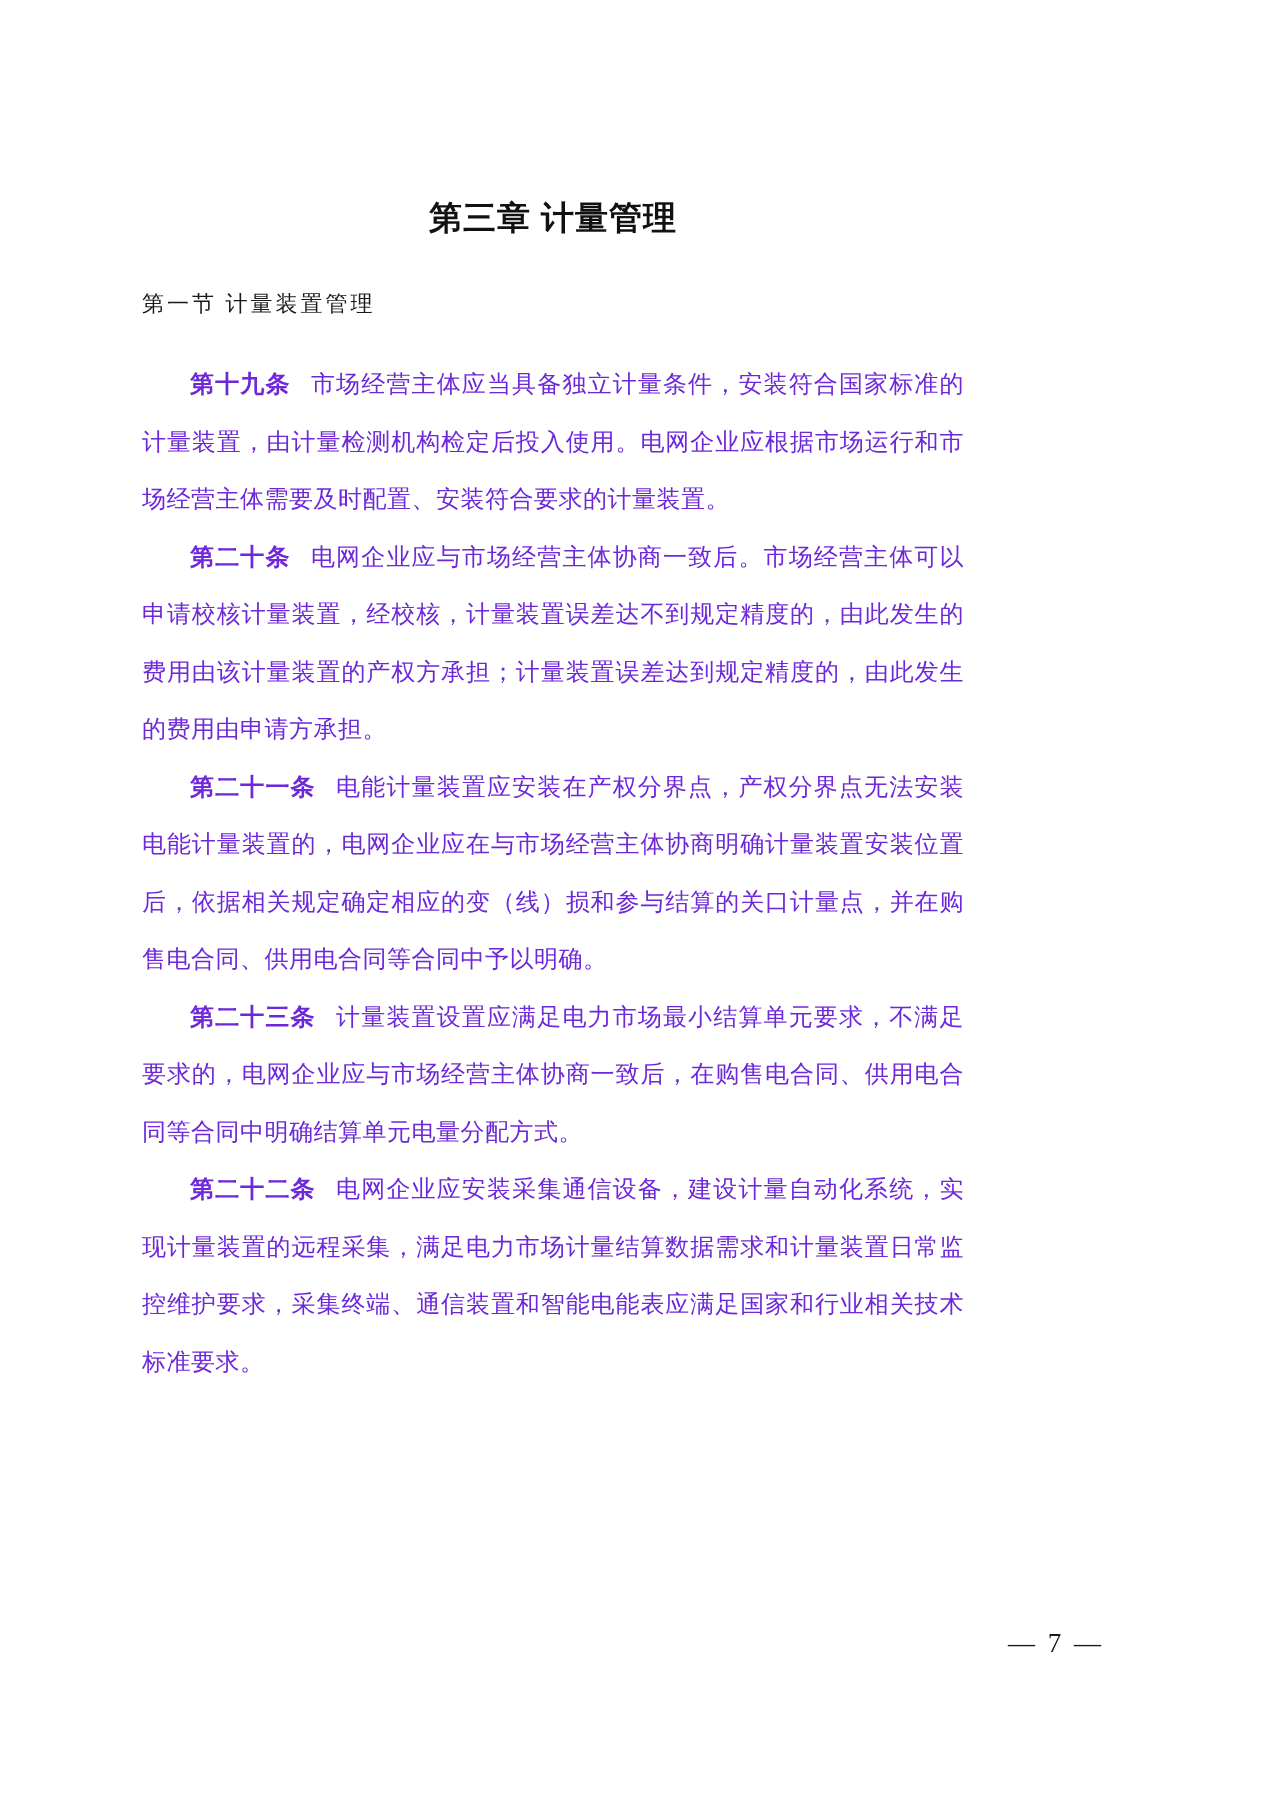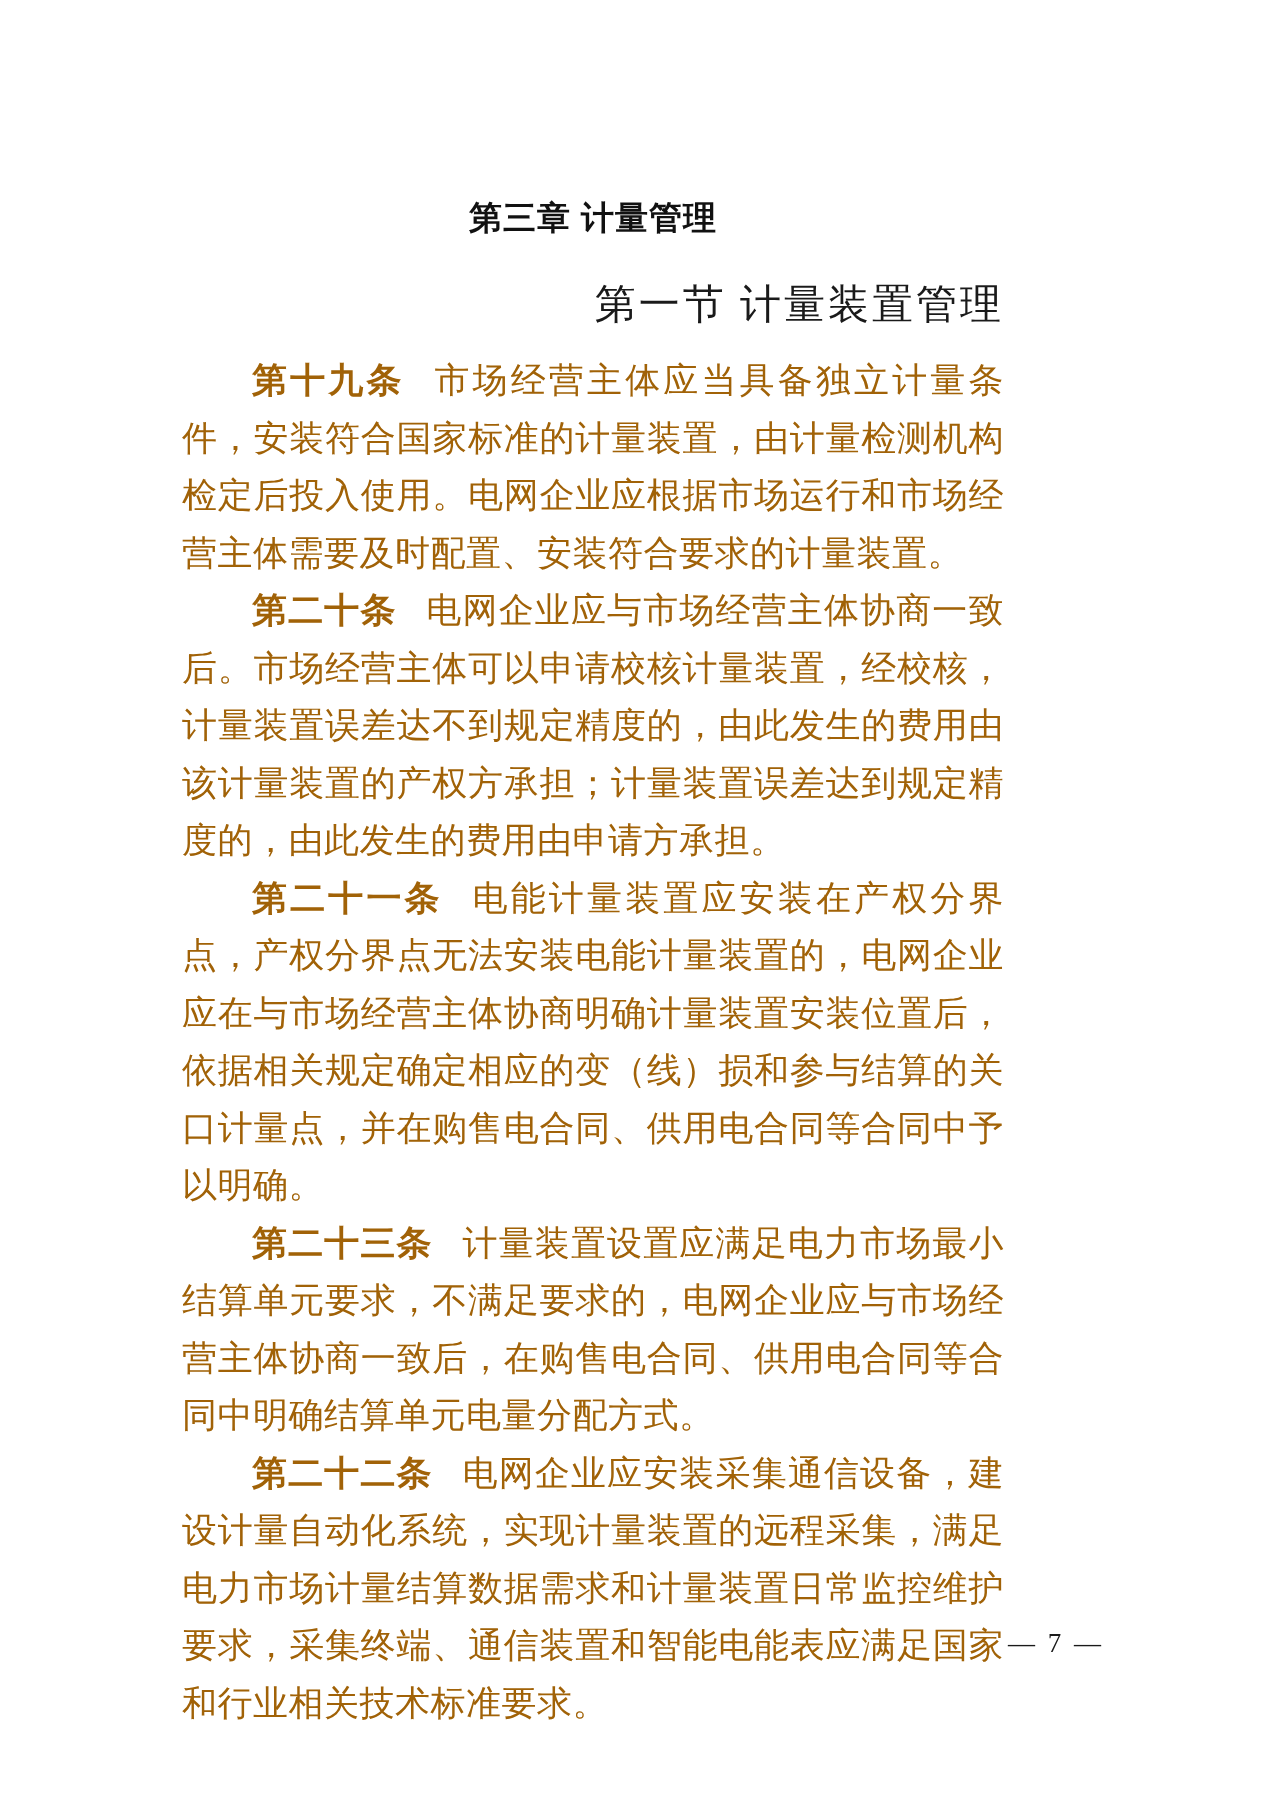--- a/index.html
+++ b/index.html
@@ -13,51 +13,50 @@
     height: 1810px;
     background: #ffffff;
     overflow: hidden;
     color: #1a1a1a;
   }
   .content {
     position: absolute;
     left: 142px;
     top: 196px;
     width: 822px;
-    margin-left: 40px;
   }
   .chapter-title {
     margin: 0;
     font-family: "Liberation Sans", "DejaVu Sans", sans-serif;
     font-weight: bold;
     font-size: 33px;
     line-height: 44px;
     text-align: center;
     color: #111111;
     letter-spacing: 1px;
   }
   .section-title {
     margin: 42px 0 0 0;
     font-family: "Liberation Serif", "DejaVu Serif", serif;
     font-weight: normal;
-    font-size: 41px;
+    font-size: 22px;
     line-height: 44px;
-    text-align: right;
+    text-align: left;
     color: #1a1a1a;
     letter-spacing: 3px;
   }
   .body-text {
     margin-top: 29px;
-    font-family: Liberation Mono, monospace;
-    font-size: 35px;
+    font-family: Liberation Sans, sans-serif;
+    font-size: 24px;
     line-height: 57.5px;
     text-align: justify;
     text-justify: inter-ideograph;
     letter-spacing: 0.5px;
-    color: #a16207;
+    color: #6d28d9;
   }
   .article {
     margin: 0;
     text-indent: 2em;
   }
   .article-label {
     font-weight: bold;
     margin-right: 0.85em;
   }
   .page-number {

